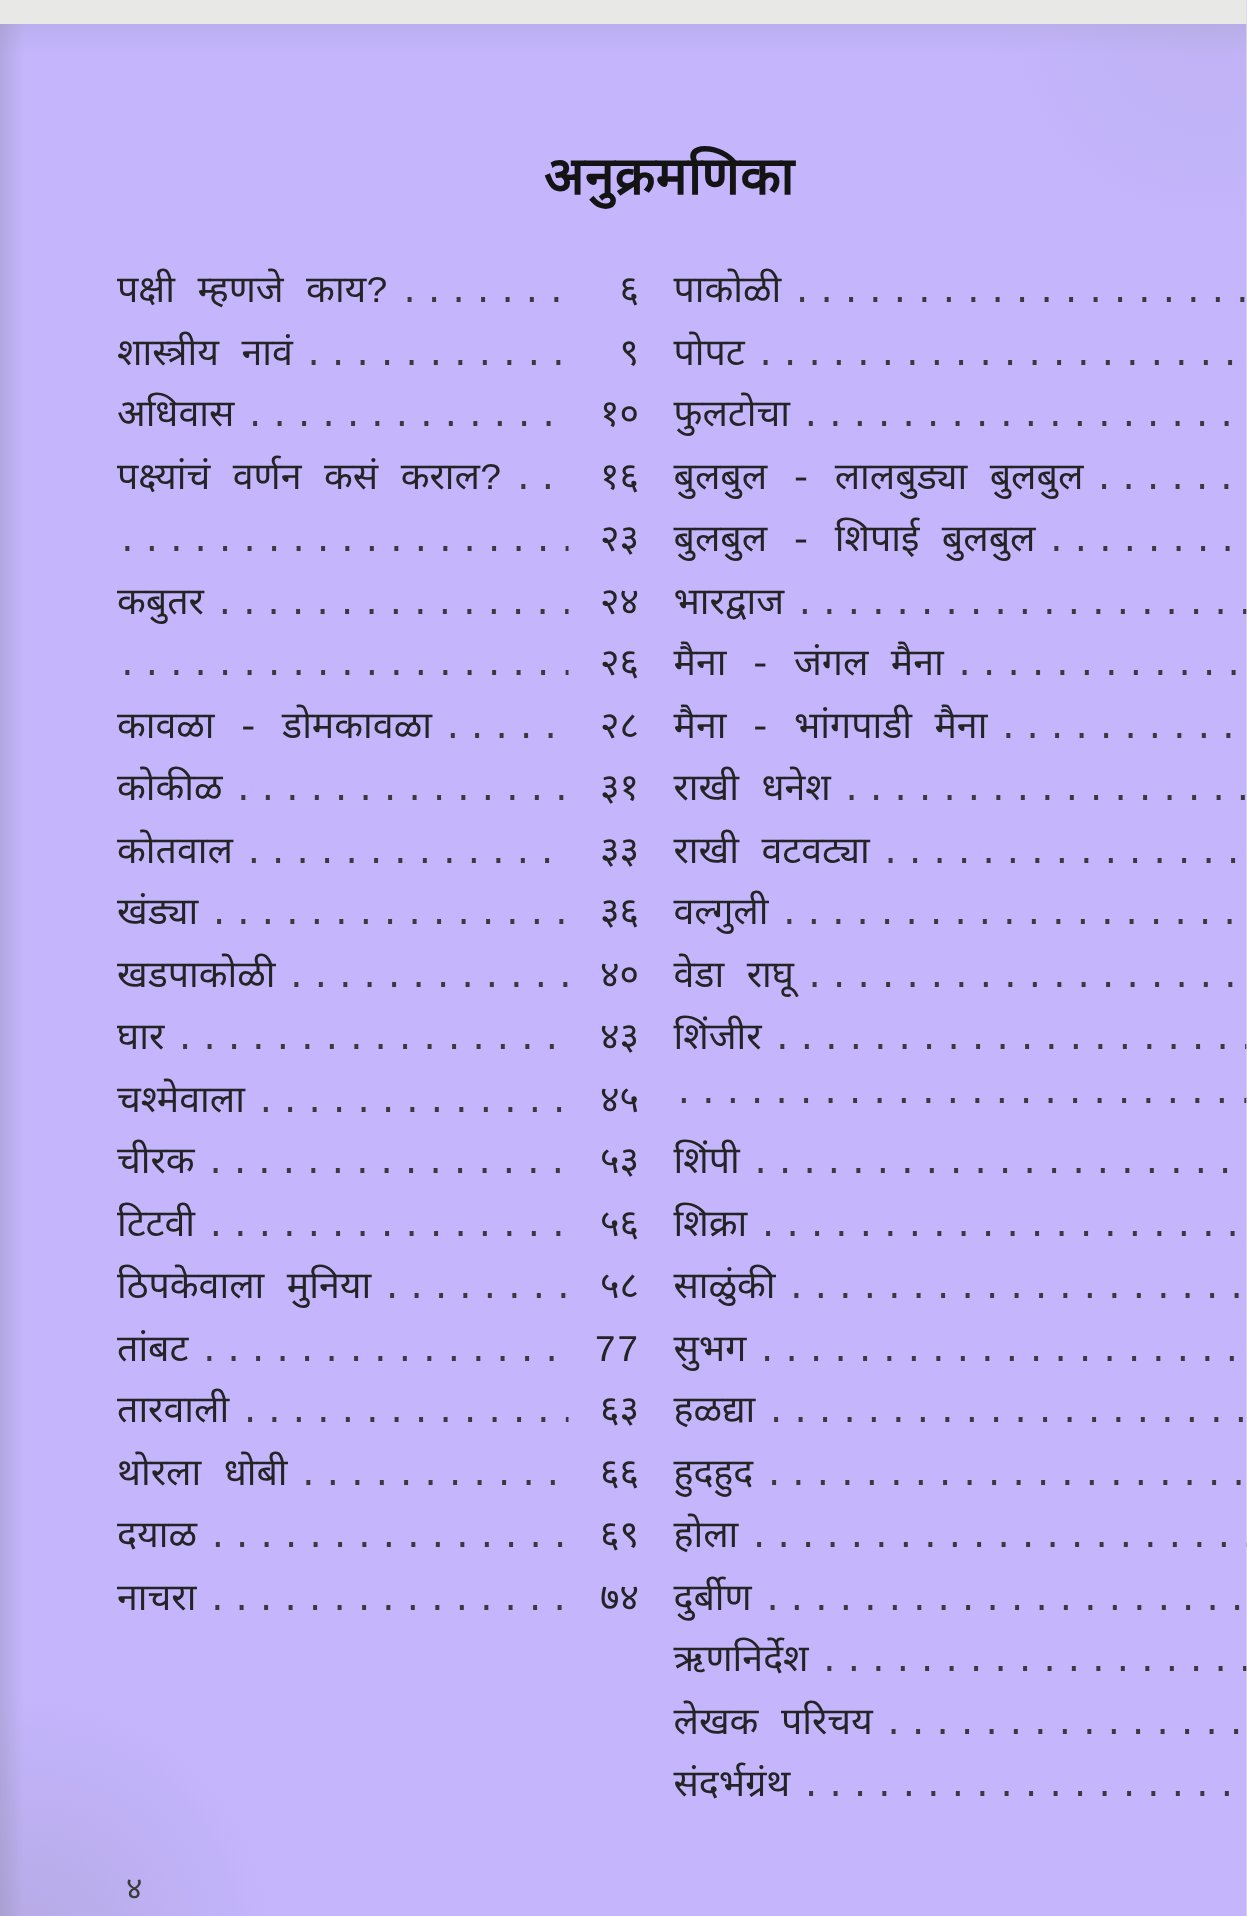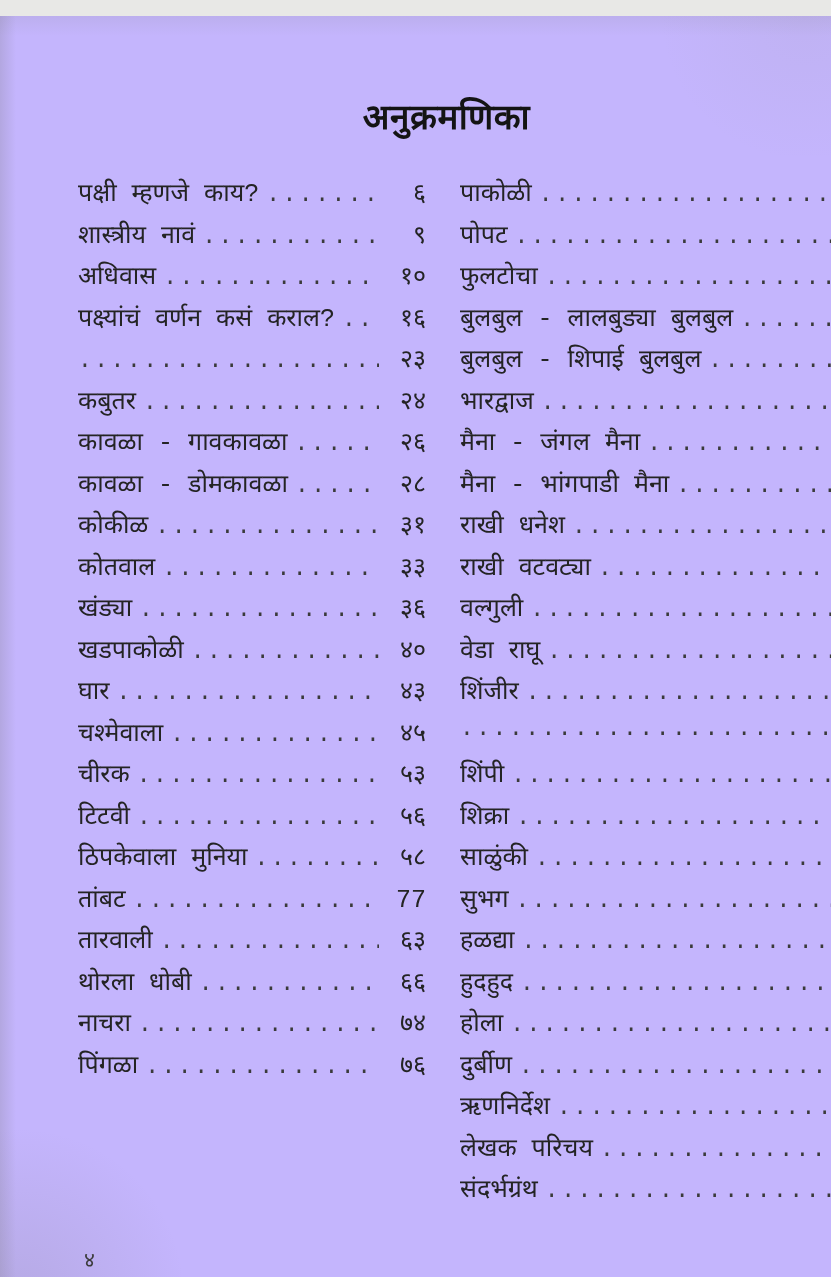--- a/index.html
+++ b/index.html
@@ -41,21 +41,21 @@
     font-size: 35px;
     font-weight: bold;
     color: #141414;
     letter-spacing: 0.5px;
   }
   .columns {
     position: absolute;
     top: 158px; left: 78px; right: 20px;
     display: grid;
     grid-template-columns: 348px 1fr;
-    column-gap: 34px;
+    column-gap: 23px;
   }
   .toc-col { display: block; }
   .row {
     display: flex;
     align-items: baseline;
     height: 41.5px;
     font-size: 25px;
     color: #242424;
   }
   .lbl { white-space: nowrap; padding-right: 7px; }
@@ -121,21 +121,20 @@
         <div class="row">
           <span class="leader"></span>
           <span class="pg">२३</span>
         </div>
         <div class="row">
           <span class="lbl">कबुतर</span>
           <span class="leader"></span>
           <span class="pg">२४</span>
         </div>
         <div class="row">
-          <span class="lbl">कावळा - गावकावळा</span>
           <span class="leader"></span>
           <span class="pg">२६</span>
         </div>
         <div class="row">
           <span class="lbl">कावळा - डोमकावळा</span>
           <span class="leader"></span>
           <span class="pg">२८</span>
         </div>
         <div class="row">
           <span class="lbl">कोकीळ</span>
@@ -191,28 +190,28 @@
           <span class="lbl">तारवाली</span>
           <span class="leader"></span>
           <span class="pg">६३</span>
         </div>
         <div class="row">
           <span class="lbl">थोरला धोबी</span>
           <span class="leader"></span>
           <span class="pg">६६</span>
         </div>
         <div class="row">
+          <span class="lbl">दयाळ</span>
+          <span class="leader"></span>
+          <span class="pg">६९</span>
+        </div>
+        <div class="row">
           <span class="lbl">नाचरा</span>
           <span class="leader"></span>
           <span class="pg">७४</span>
-        </div>
-        <div class="row">
-          <span class="lbl">पिंगळा</span>
-          <span class="leader"></span>
-          <span class="pg">७६</span>
         </div>
       </div>
     <div class="toc-col">
         <div class="row">
           <span class="lbl">पाकोळी</span>
           <span class="leader"></span>
         </div>
         <div class="row">
           <span class="lbl">पोपट</span>
           <span class="leader"></span>

